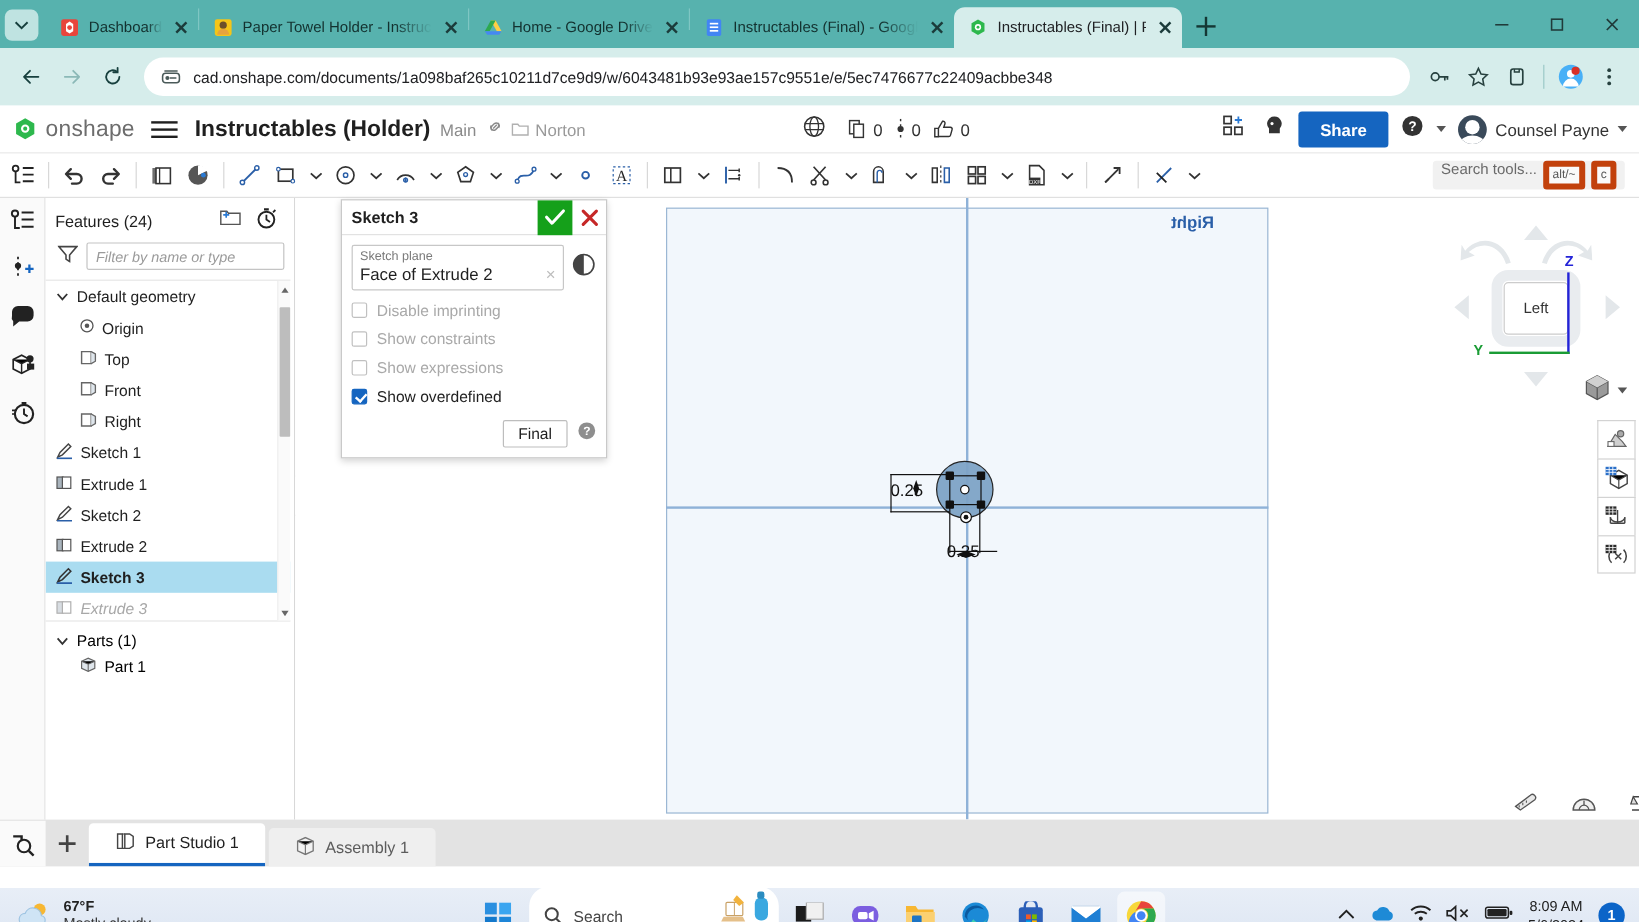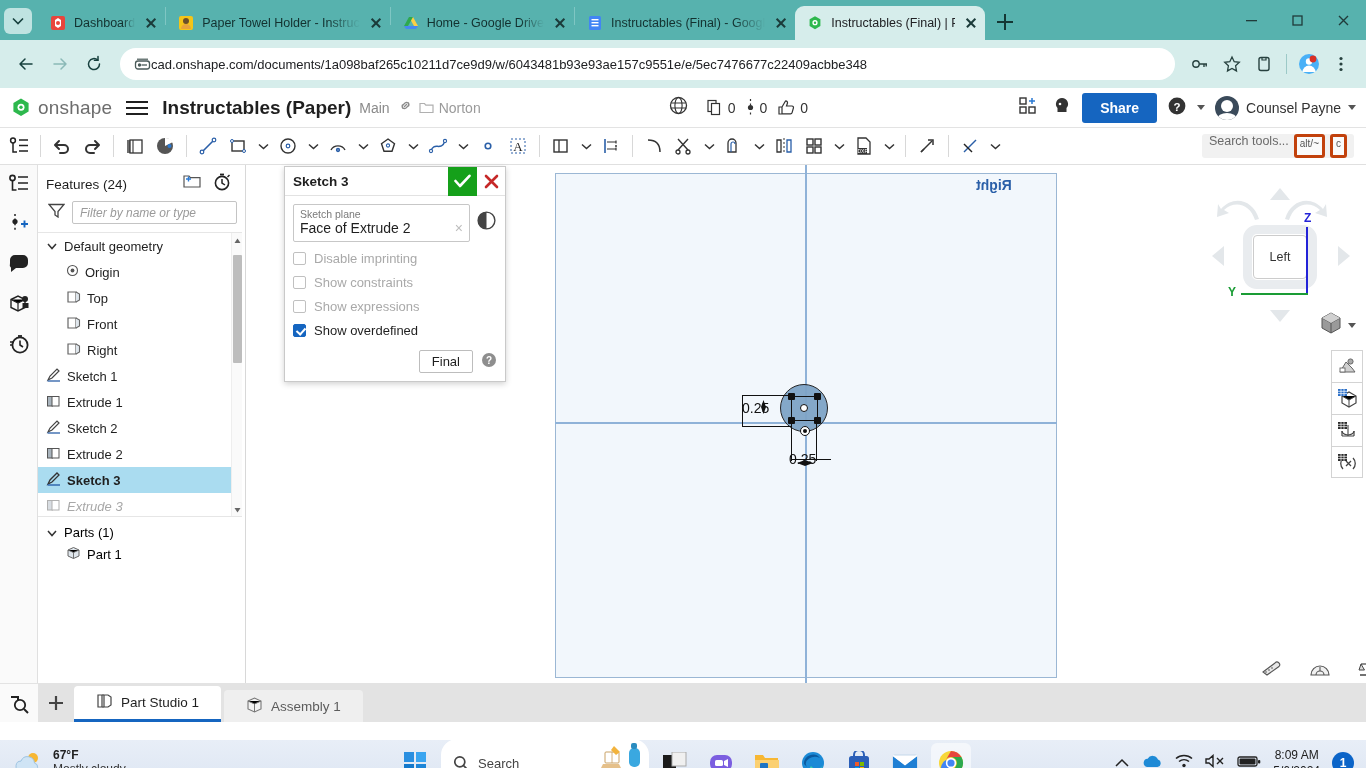--- a/index.html
+++ b/index.html
@@ -64,21 +64,21 @@
   .winctrl { width: 46px; height: 40px; display:flex; align-items:center; justify-content:center; }
 
   .browser-toolbar {
     position: absolute; top: 40px; left: 0; width: 1366px; height: 48px;
     background: #d6edeb; display: flex; align-items: center; padding: 0 10px;
     gap: 2px;
   }
   .navbtn { width: 32px; height: 32px; display:flex; align-items:center; justify-content:center; border-radius:50%; }
   .omnibox {
     flex: 1 1 auto; height: 24px; background: #ffffff; border-radius: 16px;
-    display: flex; align-items: center; padding: 16px 14px; 
+    display: flex; align-items: center; padding: 16px 14px; gap: 10px;
     margin: 0 8px; min-width: 0;
   }
   .omnibox-url { font-size: 13px; color: #202124; white-space: nowrap; overflow:hidden; }
   .tb-icon { width: 30px; height: 30px; display:flex; align-items:center; justify-content:center; flex:0 0 auto;}
   .tb-sep { width:1px; height:20px; background:#9cc9c7; margin:0 5px; }
 
   
   .os-header {
     position: absolute; top: 88px; left: 0; width: 1366px; height: 40px;
     background: #ffffff; display: flex; align-items: center; padding: 0 10px;
@@ -111,21 +111,21 @@
     display:flex; align-items:center; padding-left:4px; gap:0;
   }
   .tool { width:30px; height:30px; display:flex;align-items:center;justify-content:center;flex:0 0 auto;}
   .tool.small { width:20px; }
   .tsep { width:1px; height:22px; background:#d8d8d8; margin:0 6px; flex:0 0 auto;}
   .searchtools {
     margin-left:auto; margin-right:12px; background:#f1f1f1; border-radius:3px;
     height:24px; display:flex; padding:0 7px; gap:5px;
     font-size:12.5px; color:#6a6a6a;
   }
-  .kbd { border:3px solid #c2410c; border-radius:3px; background:#fafafa; font-size:10px;
+  .kbd { border:5px solid #c2410c; border-radius:3px; background:#fafafa; font-size:10px;
          padding:1px 3px; color:#555; line-height:1.1;}
 
   
   .rail {
     position:absolute; top:165px; left:0; width:38px; height:518px;
     background:#fafafa; border-right:1px solid #e0e0e0;
     display:flex; flex-direction:column; align-items:center; padding-top:6px; gap:14px;
   }
   .rail-icon { width:26px; height:26px; display:flex;align-items:center;justify-content:center;}
 
@@ -431,21 +431,21 @@
       <circle cx="11" cy="10.2" r="3.5" fill="#fff"></circle>
       <circle cx="11" cy="10.2" r="1.7" fill="#2db84d"></circle>
     </svg>
     <span class="os-logo-text">onshape</span>
   </div>
   <div class="hamburger">
       <span></span>
       <span></span>
       <span></span>
     </div>
-  <span class="doc-title">Instructables (Paper)</span>
+  <span class="doc-title">Instructables (Holder)</span>
   <span class="doc-branch">Main</span>
   <span style="margin-left:8px">
     <svg width="15" height="15" viewBox="0 0 15 15">
         <path d="M6 9 L9 6 M5 10.5 a2.5 2.5 0 0 1 0 -3.5 L7 5 a2.5 2.5 0 0 1 3.5 3.5 M10 4.5 a2.5 2.5 0 0 1 0 3.5 L8 10 a2.5 2.5 0 0 1 -3.5 -3.5" stroke="#8a8a8a" stroke-width="1.2" fill="none"></path>
       </svg>
   </span>
   <span class="doc-folder">
     <svg width="15" height="13" viewBox="0 0 15 13">
         <path d="M1 2.5 h4.5 l1.3 1.6 H14 v7.4 H1 Z" fill="none" stroke="#b0b0b0" stroke-width="1.2"></path>
       </svg>

